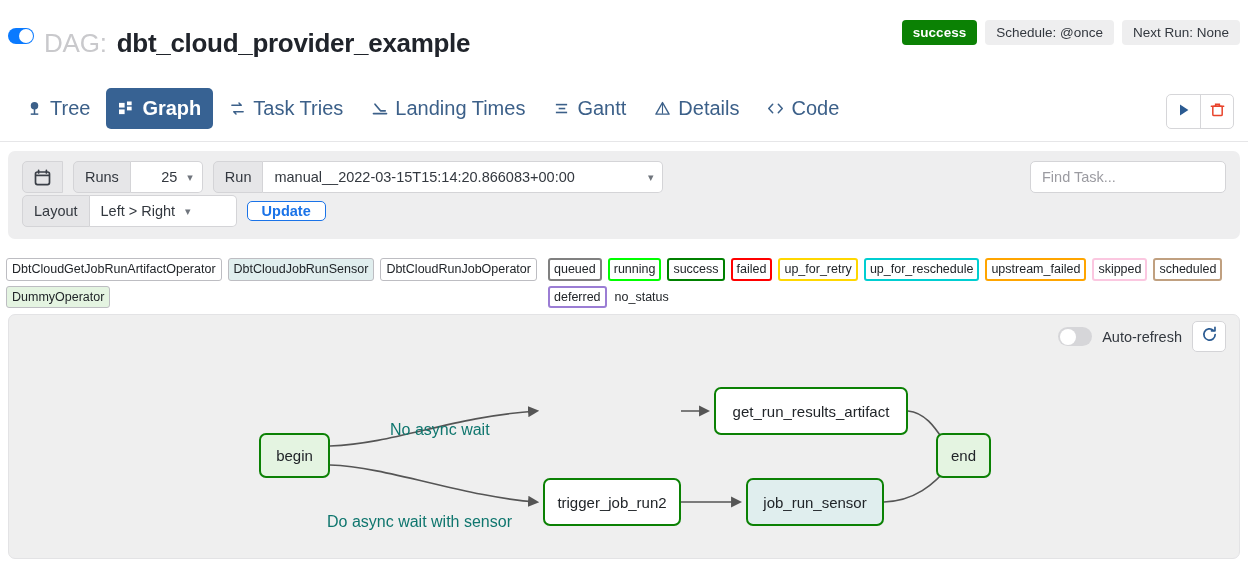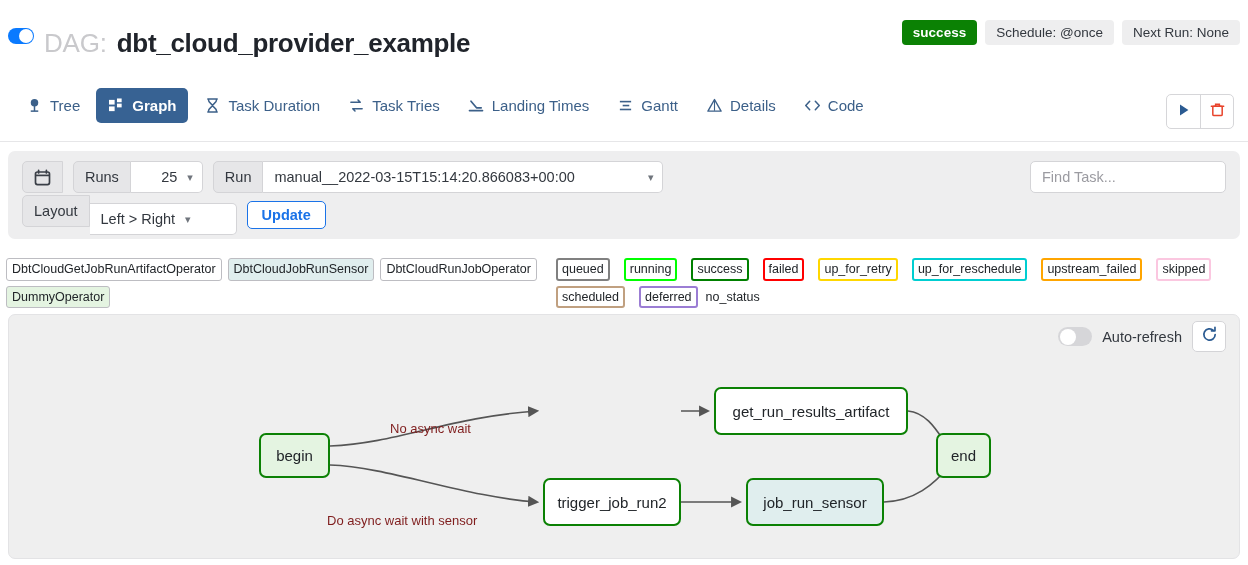--- a/index.html
+++ b/index.html
@@ -45,21 +45,21 @@
   .badge.success { background: #0b8104; color: #fff; font-weight: 700; }
 
   
   .tabbar {
     position: absolute; left: 0; top: 82px; width: 1248px; height: 60px;
     border-bottom: 1px solid #e6e6e8;
   }
   .tabs { position: absolute; left: 14px; top: 6px; display: flex; align-items: center; gap: 4px; }
   .tab {
     display: flex; align-items: center; gap: 7px;
-    font-size: 15px; color: #3c6089; padding: 9px 12px; border-radius: 5px;
+    font-size: 20px; color: #3c6089; padding: 9px 12px; border-radius: 5px;
     white-space: nowrap; cursor: pointer;
   }
   .tab.active { background: #376293; color: #fff; font-weight: 600; }
   .tab .ic { width: 17px; height: 17px; display: flex; align-items: center; justify-content: center; flex: none; }
   .tab svg { display: block; }
 
   .right-actions {
     position: absolute; right: 14px; top: 12px;
     display: flex; border: 1px solid #d6d6d9; border-radius: 5px; overflow: hidden;
     background: #fff;
@@ -89,21 +89,21 @@
   }
   .sel {
     background: #fff; border: 1px solid #d4d4d7; border-left: none;
     height: 32px; display: flex; align-items: center; gap: 10px;
     padding: 0 9px 0 11px; font-size: 14.5px; color: #33383f;
     border-radius: 0 5px 5px 0; cursor: pointer;
   }
   .sel .chev { color: #70757d; font-size: 11px; }
   .spacer { width: 10px; }
   .btn-update {
-    margin-left: 10px; height: 28px; padding: 0 14px;
+    margin-left: 10px; height: 20px; padding: 0 14px;
     border: 1px solid #1a73e8; color: #1a73e8; background: #fff;
     border-radius: 5px; font-size: 14.5px; font-weight: 600;
     display: flex; align-items: center; cursor: pointer;
   }
   .find-task {
     position: absolute; right: 14px; top: 10px;
     width: 196px; height: 32px; background: #fff;
     border: 1px solid #d4d4d7; border-radius: 5px;
     display: flex; align-items: center; padding: 0 11px;
     font-size: 14.5px; color: #9b9ba1;
@@ -116,21 +116,21 @@
   }
   .lg-ops { position: absolute; left: 6px; top: 2px; width: 540px;
             display: flex; flex-wrap: wrap; gap: 5px 6px; }
   .lg-states { position: absolute; left: 548px; top: 2px; width: 698px;
             display: flex; flex-wrap: wrap; gap: 5px 6px; align-items: center; }
   .chip {
     font-size: 12.5px; line-height: 1; padding: 4px 5px;
     border: 1px solid #bdbdc2; border-radius: 3px; color: #212529;
     background: #fff; white-space: nowrap;
   }
-  .chip.state { border-width: 2px; padding: 3px 4px; margin-left: 8px; }
+  .chip.state { border-width: 2px; padding: 3px 4px; }
   .chip.plain { border: none; background: transparent; padding: 4px 2px; }
 
   
   .graph-panel {
     position: absolute; left: 8px; top: 314px; width: 1232px; height: 245px;
     background: #efefef; border: 1px solid #e3e3e5; border-radius: 7px;
     overflow: hidden;
     padding-left: 12px;
   }
   .gp-top {
@@ -157,21 +157,21 @@
 
   .node {
     position: absolute; border: 2.5px solid #0b8104; border-radius: 7px;
     display: flex; align-items: center; justify-content: center;
     font-size: 15px; color: #212529; background: #fff;
     white-space: nowrap; cursor: pointer;
   }
   .node.dummy { background: #e4f4e1; }
   .node.sensor { background: #e0eeee; }
   .edge-label {
-    position: absolute; font-size: 13px; color: #7f1d1d; white-space: nowrap;
+    position: absolute; font-size: 16px; color: #0f766e; white-space: nowrap;
   }
 </style>
 </head>
 <body>
 
 <div id="root">
 
   <div class="header">
     <div class="dag-title-wrap">
       <div class="toggle-pill"></div>
@@ -205,28 +205,20 @@
               <rect x="0" y="2" width="6" height="5" fill="#fff"></rect>
               <rect x="8.5" y="0.5" width="5" height="4" fill="#fff"></rect>
               <rect x="8.5" y="6" width="5" height="4" fill="#fff"></rect>
               <rect x="0" y="9" width="6" height="5" fill="#fff"></rect>
             </svg>
         </span>
         <span>Graph</span>
       </div>
 
 
-      <div class="tab">
-        <span class="ic">
-          <svg width="15" height="15" viewBox="0 0 16 16">
-              <path d="M3 1h10M3 15h10M3.5 1.4c0 4 4.5 5 4.5 6.6 0 1.6-4.5 2.6-4.5 6.6M12.5 1.4c0 4-4.5 5-4.5 6.6 0 1.6 4.5 2.6 4.5 6.6" fill="none" stroke="#3c6089" stroke-width="1.6" stroke-linecap="round"></path>
-            </svg>
-        </span>
-        <span>Task Duration</span>
-      </div>
 
       <div class="tab">
         <span class="ic">
           <svg width="15" height="15" viewBox="0 0 16 16">
               <path d="M2 4.5h10l-2.4-2.4M14 11.5H4l2.4 2.4" fill="none" stroke="#3c6089" stroke-width="1.6" stroke-linecap="round" stroke-linejoin="round"></path>
             </svg>
         </span>
         <span>Task Tries</span>
       </div>
 
@@ -323,21 +315,21 @@
         <div class="sel" style="min-width:400px; justify-content:space-between;">
           <span>manual__2022-03-15T15:14:20.866083+00:00</span>
           <span class="chev">▾</span>
         </div>
       </div>
     </div>
 
     <div class="frow frow2">
       <div class="grp">
         <div class="addon lft">Layout</div>
-        <div class="sel" style="min-width:147px; margin-top:8px;">
+        <div class="sel" style="min-width:147px; ">
           <span>Left &gt; Right</span>
           <span class="chev">▾</span>
         </div>
       </div>
       <div class="btn-update">Update</div>
     </div>
 
     <div class="find-task">Find Task...</div>
   </div>
 

